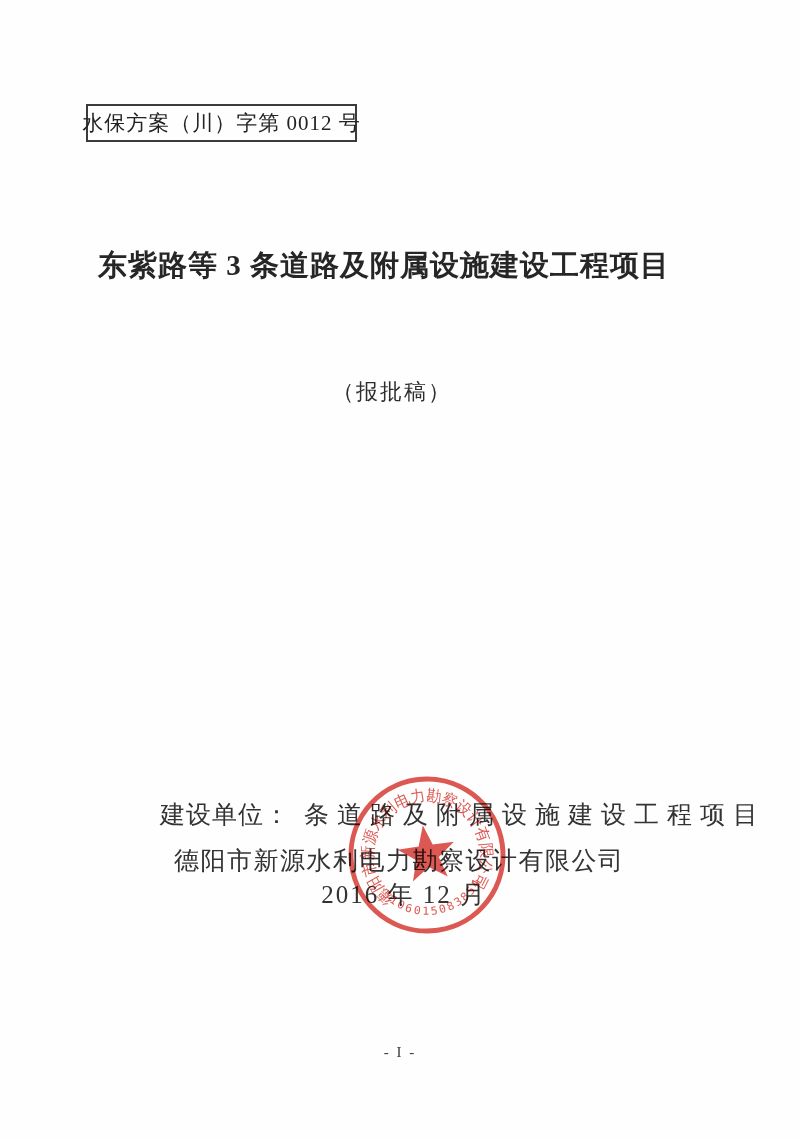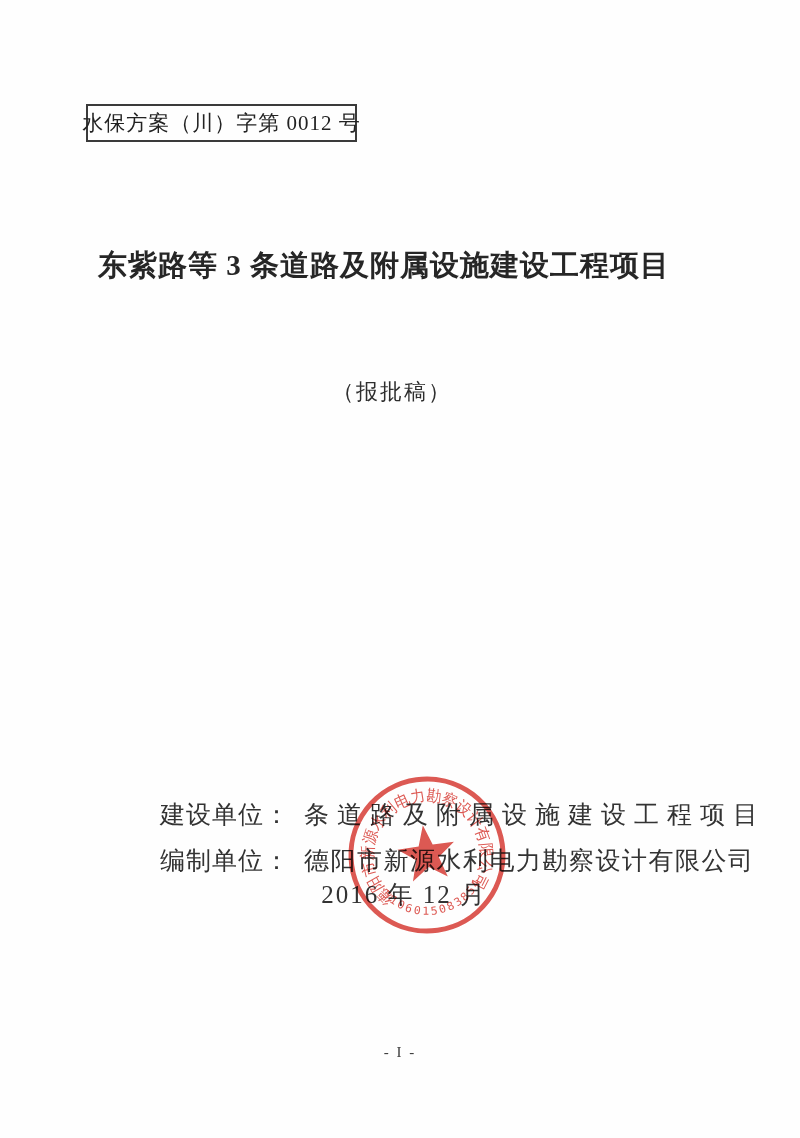--- a/index.html
+++ b/index.html
@@ -88,21 +88,20 @@
 
   <div class="draft-note">（报批稿）</div>
 
   <div class="units-block">
     <div class="unit-line">
       <span class="unit-label">建设单位：</span>
       <span class="unit-gap"></span>
       <span class="unit-value-wide">条道路及附属设施建设工程项目</span>
     </div>
     <div class="unit-line">
-      <span class="unit-label">编制单位：</span>
       <span class="unit-gap"></span>
       <span class="unit-value-normal">德阳市新源水利电力勘察设计有限公司</span>
     </div>
   </div>
 
   <div class="date-line">2016 年 12 月</div>
 
   <div class="seal">
     <svg viewBox="0 0 200 200" color="#d9423b">
       <circle cx="100" cy="100" r="76" fill="none" stroke="currentColor" stroke-width="5"></circle>

